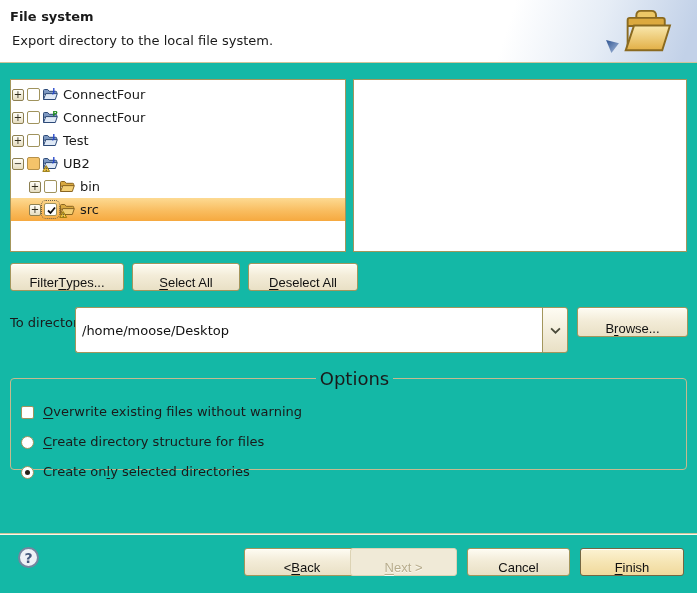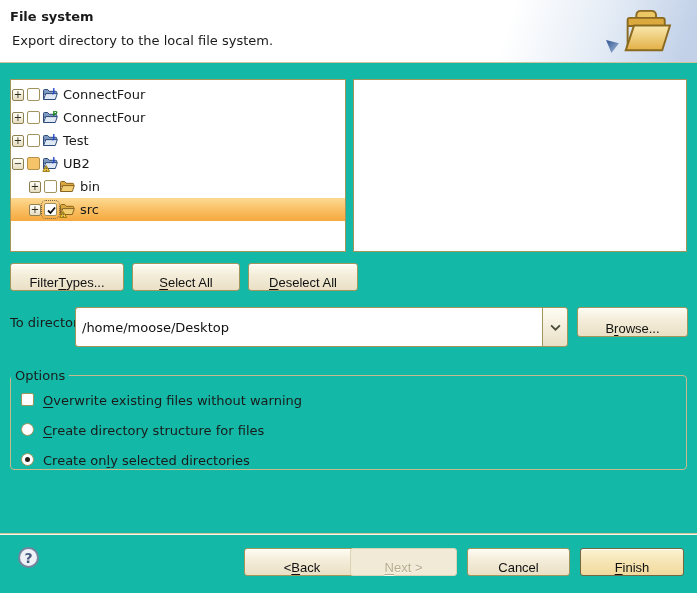--- a/index.html
+++ b/index.html
@@ -41,31 +41,31 @@
   .btn.default { background:linear-gradient(180deg,#fcf3d3 0%,#f6e5b4 50%,#f0d99c 100%); border-color:#746743; }
   .btn.disabled { background:#f0ead7; border-color:#dcd3b4; color:#b7ac8c; text-shadow:0 1px 0 #fbf8ee; box-shadow:none; }
   u { text-underline-offset:2px; }
 
   #btn-filter { left:10px; top:263px; width:114px; height:28px; }
   #btn-selectall { left:132px; top:263px; width:108px; height:28px; }
   #btn-deselectall { left:248px; top:263px; width:110px; height:28px; }
 
   
   .dir-label { position:absolute; left:10px; top:307px; height:30px; display:flex; align-items:center; }
-  .combo { position:absolute; left:75px; top:307px; width:493px; height:40px; display:flex; }
+  .combo { position:absolute; left:75px; top:307px; width:493px; height:46px; display:flex; }
   .combo input { flex:1; border:1px solid #a3965c; border-right:none; border-radius:3px 0 0 3px; padding:0 6px;
     font:13px "DejaVu Sans","Liberation Sans",sans-serif; color:#111; background:#fff; outline:none; }
   .combo-arrow { flex:none; width:26px; border:1px solid #a3965c; border-radius:0 3px 3px 0;
     background:linear-gradient(180deg,#fefcf3,#e9e0c5); display:flex; align-items:center; justify-content:center; }
   #btn-browse { left:577px; top:307px; width:111px; height:30px; }
 
   
   fieldset.options { position:absolute; left:10px; top:368px; width:677px; height:102px; border:1px solid #c6ba8f; border-radius:4px; }
-  fieldset.options legend { margin-left:0; padding:0 4px; font-size:13px; }
-  .opt-row { display:flex; align-items:flex-start; margin:10px 0 0 10px; height:20px; }
+  fieldset.options legend { margin-left:6px; padding:0 4px; font-size:18px;text-align:center; }
+  .opt-row { display:flex; align-items:flex-end; margin:10px 0 0 10px; height:20px; }
   .opt-box { flex:none; width:13px; height:13px; border:1px solid #a0935d; background:#fff; margin-right:9px; position:relative; }
   .opt-box.checkbox { border-radius:2px; }
   .opt-box.radio { border-radius:50%; }
   .opt-box.radio.on::after { content:""; position:absolute; left:3px; top:3px; width:5px; height:5px; border-radius:50%; background:#26221a; }
 
   
   .footer-sep { position:absolute; left:0; top:533px; width:697px; border-top:1px solid #cfc49b; box-shadow:0 1px 0 #faf6e8; }
   .help-btn { position:absolute; left:18px; top:547px; width:21px; height:21px; border-radius:50%; border:2px solid #74869f;
     background:#eef1f6; color:#44597c; font-weight:bold; font-size:14px; display:flex; align-items:center; justify-content:center; }
   #btn-back { left:244px; top:548px; width:116px; height:28px; }

